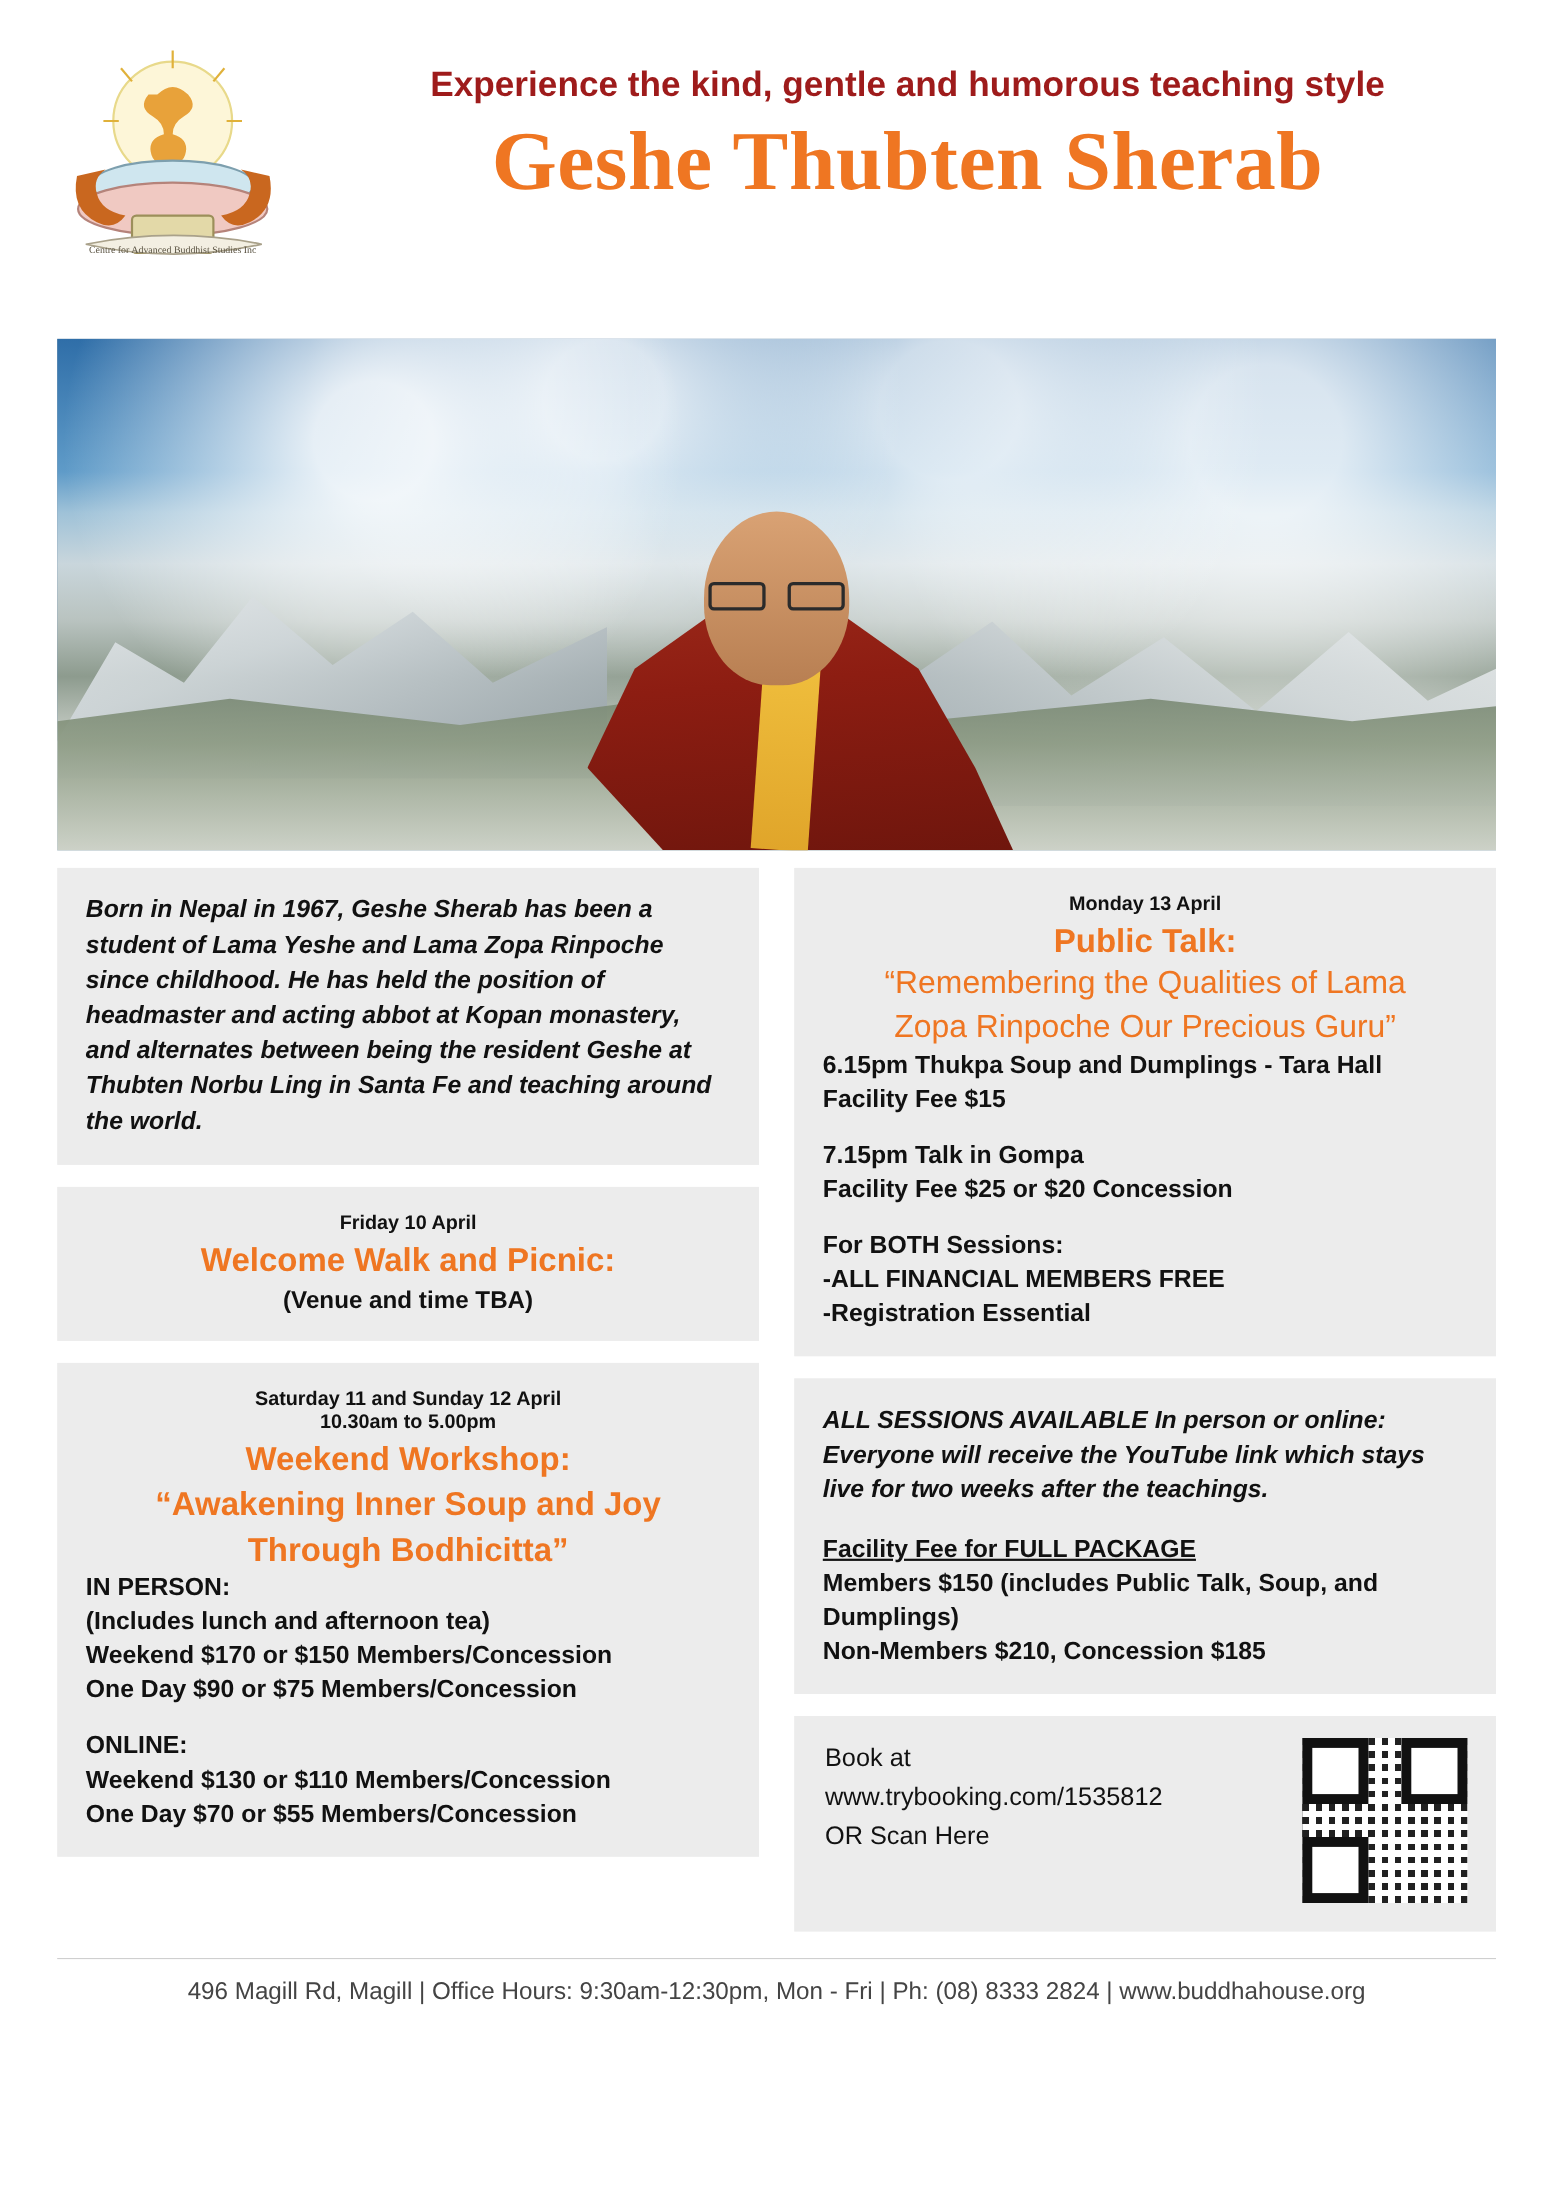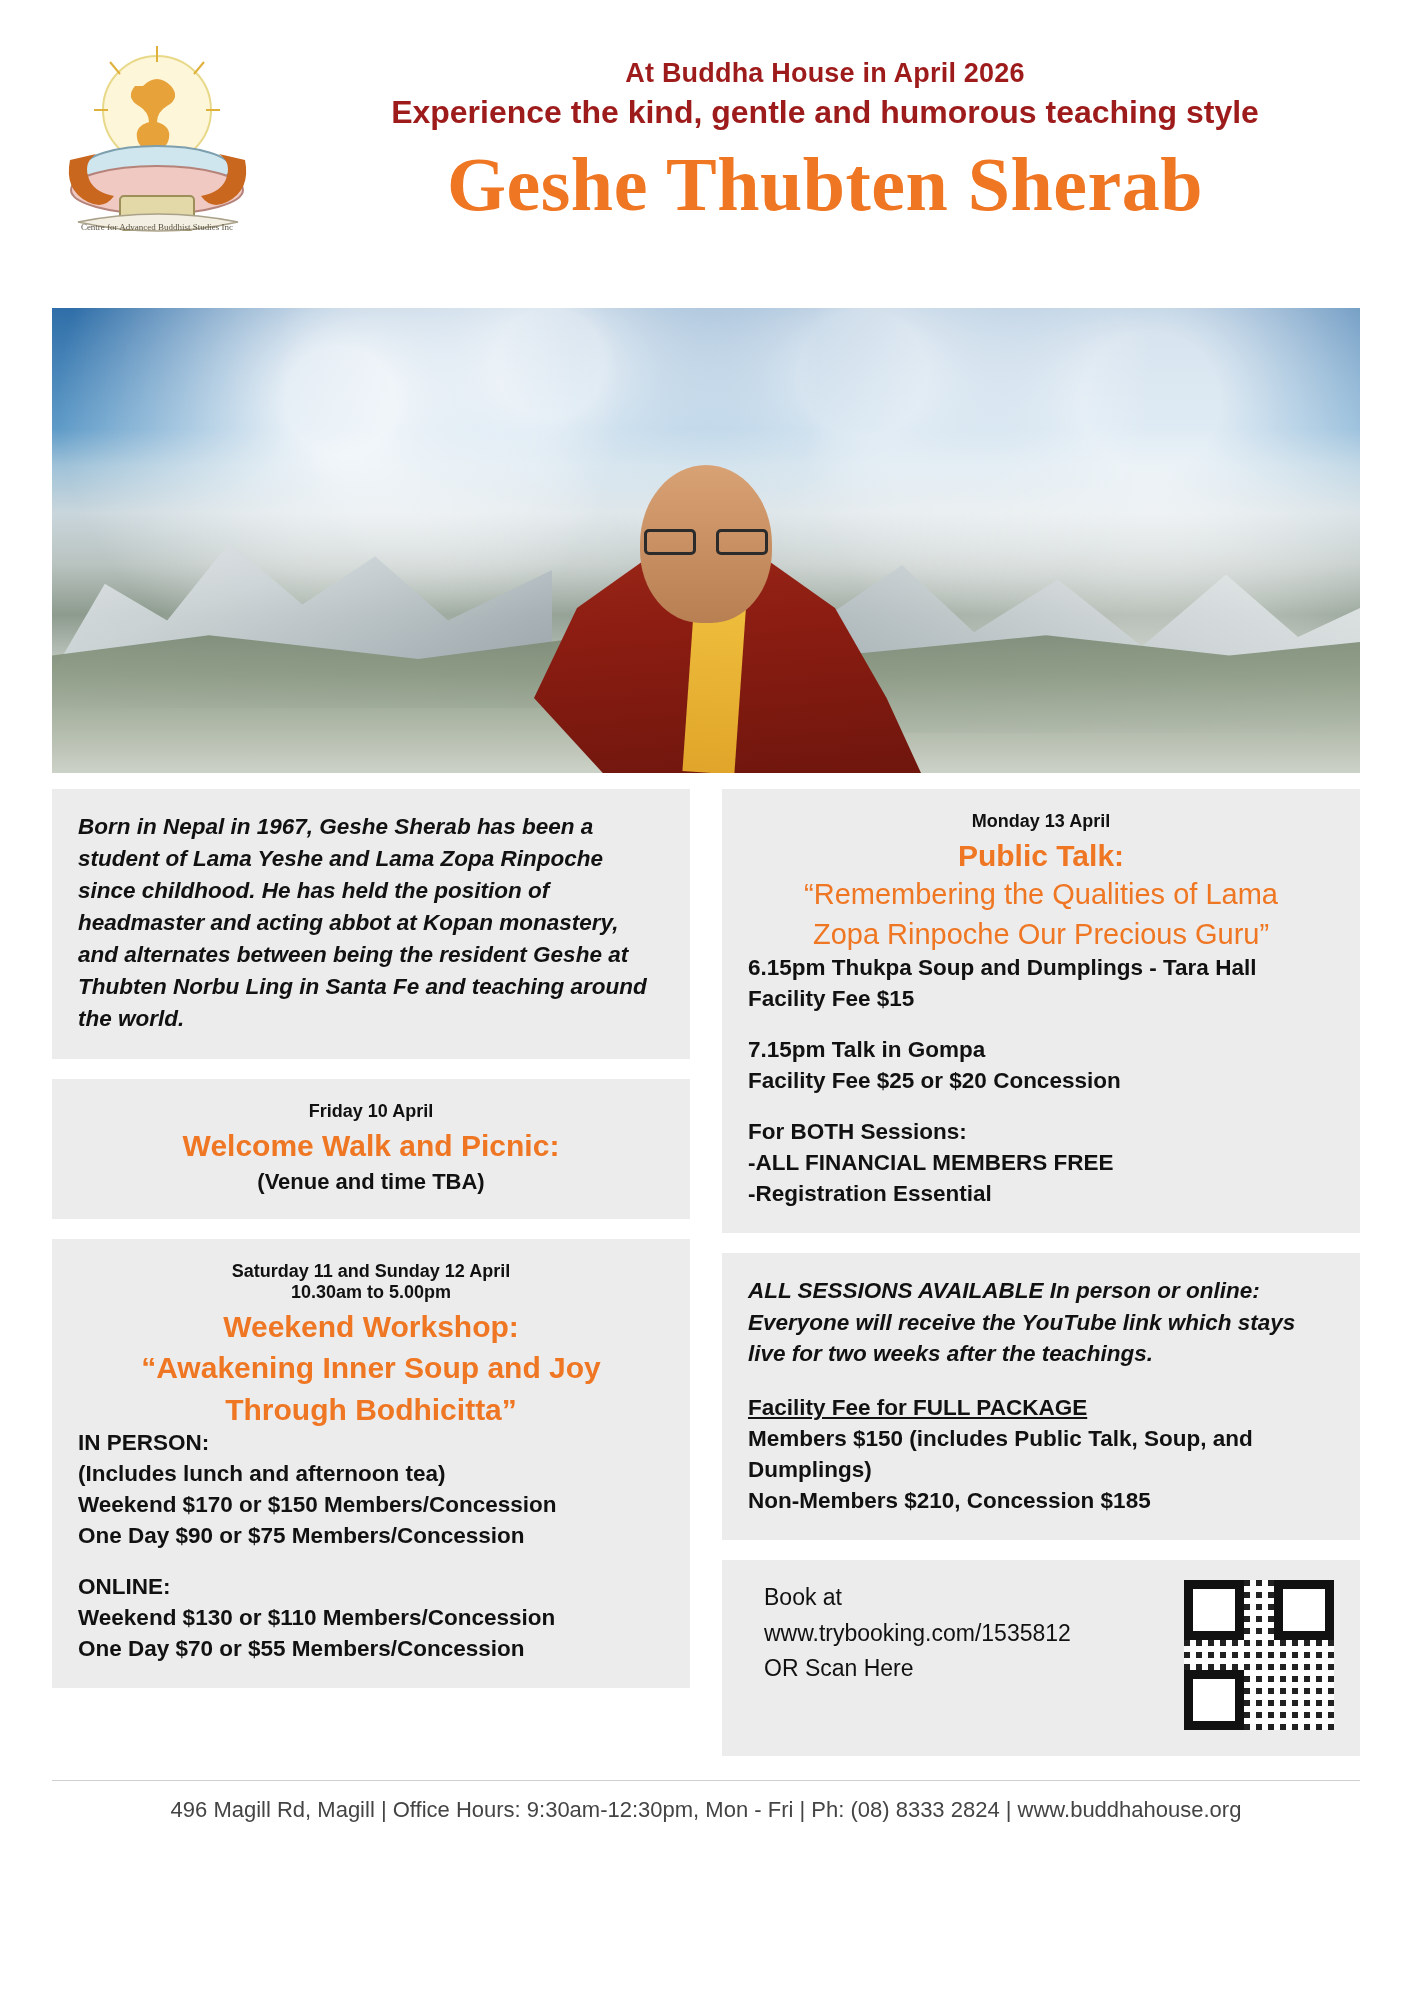--- a/index.html
+++ b/index.html
@@ -162,21 +162,21 @@
   .talk-title{
     font-weight:normal;font-size:29px;color:#ef7622;line-height:1.22;margin:4px 0 0 0;
   }
   .italic-note{
     font-style:italic;font-weight:bold;font-size:22.5px;line-height:1.4;color:#111;margin:0;
   }
   .underline{text-decoration:underline;}
 
   .booking{
     background:#ececec;
-    padding:20px 26px 26px 42px;
+    padding:20px 26px 26px 28px;
     display:flex;
     align-items:flex-start;
     gap:14px;
   }
   .booking-text{font-size:23px;line-height:1.55;color:#111;}
   .qr{
     width:150px;height:150px;flex:0 0 150px;
     background:
       repeating-linear-gradient(90deg,#111 0 6px,#fff 6px 12px),
       repeating-linear-gradient(0deg,#111 0 6px,#fff 6px 12px);
@@ -223,21 +223,20 @@
         <ellipse cx="107" cy="150" rx="86" ry="24" fill="#f0c9c2" stroke="#b5837a" stroke-width="2"></ellipse>
         <rect x="70" y="156" width="74" height="34" rx="4" fill="#e3d9a8" stroke="#9c8f5a" stroke-width="2"></rect>
         <path d="M20 120 q-6 30 18 42 q16 8 26 -6 q-22 -4 -26 -20 q-4 -14 8 -22z" fill="#c9671f"></path>
         <path d="M195 120 q6 30 -18 42 q-16 8 -26 -6 q22 -4 26 -20 q4 -14 -8 -22z" fill="#c9671f"></path>
         <path d="M28 182 q80 -16 160 0 q-80 18 -160 0z" fill="#f3efe2" stroke="#a9a18a" stroke-width="1.5"></path>
         <text x="107" y="190" font-family="Liberation Serif, serif" font-size="9" fill="#5a5342" text-anchor="middle">Centre for Advanced Buddhist Studies Inc</text>
       </svg>
     </div>
 
     <div class="header-text">
-      <p class="tagline1">At Buddha House in April 2026</p>
       <p class="tagline2">Experience the kind, gentle and humorous teaching style</p>
       <h1 class="main-title">Geshe Thubten Sherab</h1>
     </div>
   </div>
 
   <div class="photo-wrap">
     <div class="photo">
       <div class="mountain-left"></div>
       <div class="mountain-right"></div>
       <div class="hills"></div>

